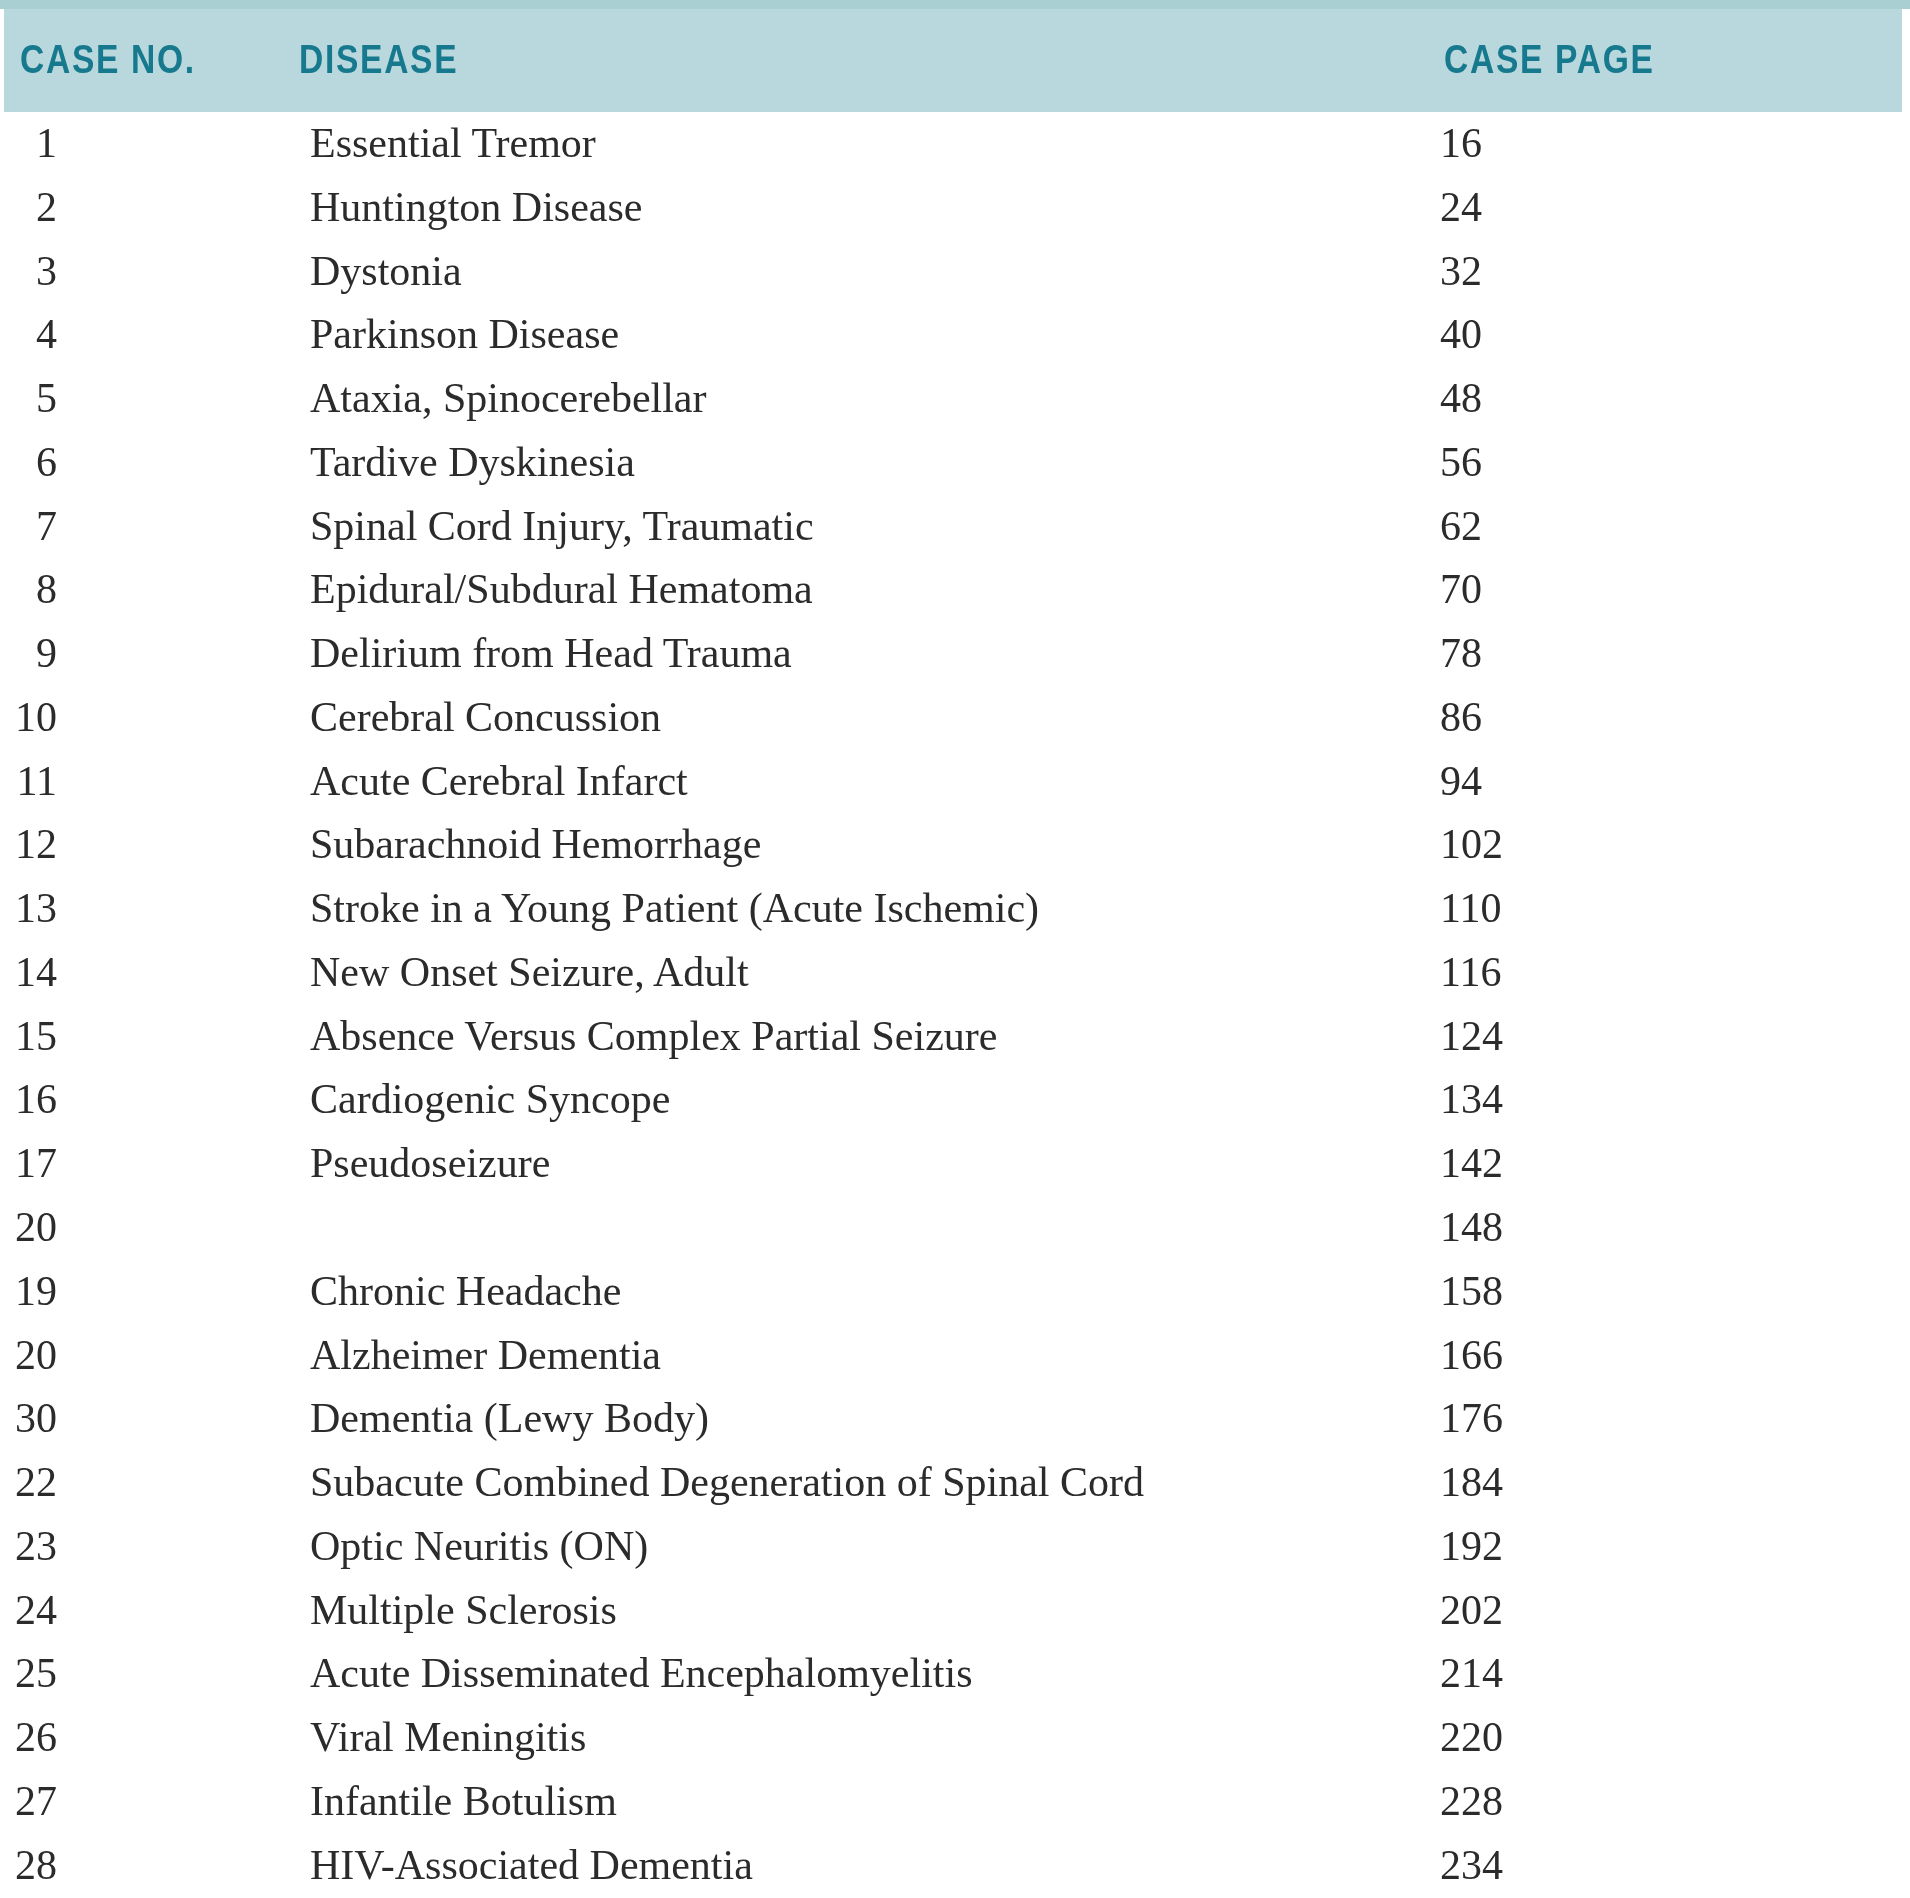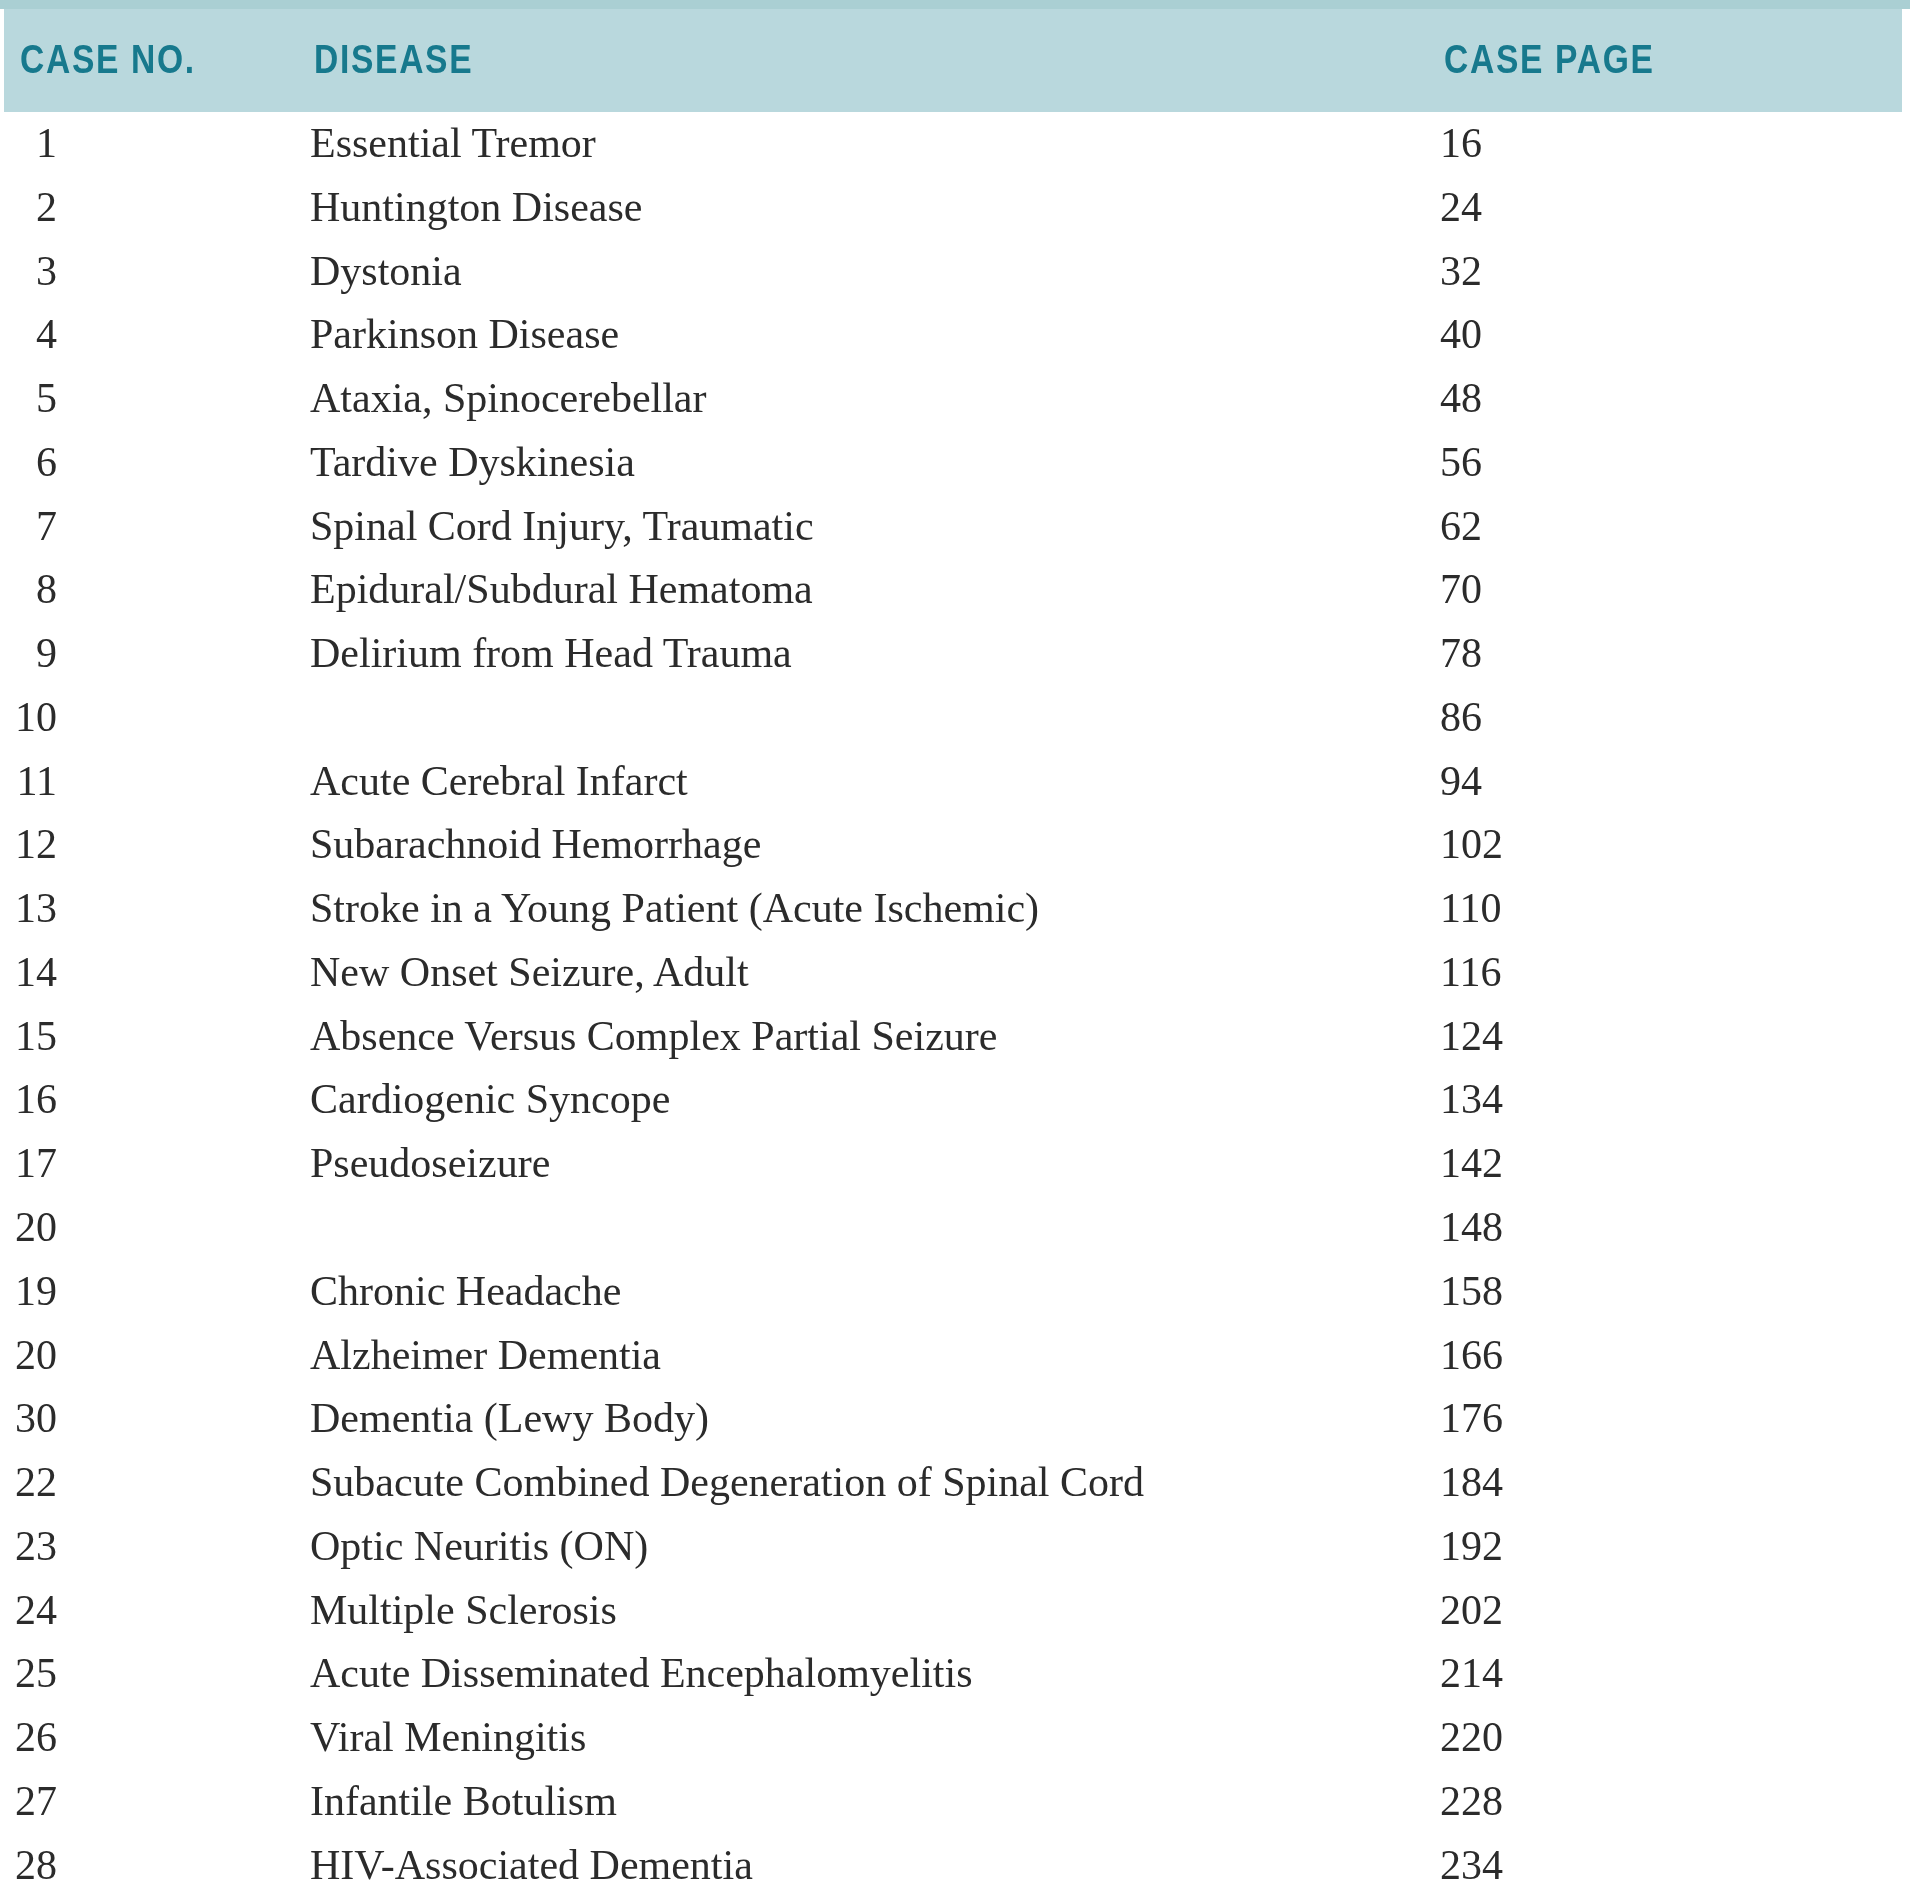--- a/index.html
+++ b/index.html
@@ -46,21 +46,21 @@
     font-weight: 700;
     letter-spacing: 2px;
     white-space: nowrap;
   }
   .header-label > span {
     display: inline-block;
     transform: scaleX(0.84);
     transform-origin: left center;
   }
   .hl-caseno  { left: 16px; }
-  .hl-disease { left: 310px; }
+  .hl-disease { left: 295px; }
   .hl-page    { left: 1440px; text-align: center; }
 
   
   .case-list {
     position: absolute;
     top: 112px;
     left: 0;
     right: 0;
     bottom: 0;
   }
@@ -150,20 +150,21 @@
       <span class="col-disease">Epidural/Subdural Hematoma</span>
       <span class="col-page">70</span>
     </div>
       <div class="row">
       <span class="col-num">9</span>
       <span class="col-disease">Delirium from Head Trauma</span>
       <span class="col-page">78</span>
     </div>
       <div class="row">
       <span class="col-num">10</span>
+      <span class="col-disease">Cerebral Concussion</span>
       <span class="col-page">86</span>
     </div>
       <div class="row">
       <span class="col-num">11</span>
       <span class="col-disease">Acute Cerebral Infarct</span>
       <span class="col-page">94</span>
     </div>
       <div class="row">
       <span class="col-num">12</span>
       <span class="col-disease">Subarachnoid Hemorrhage</span>

